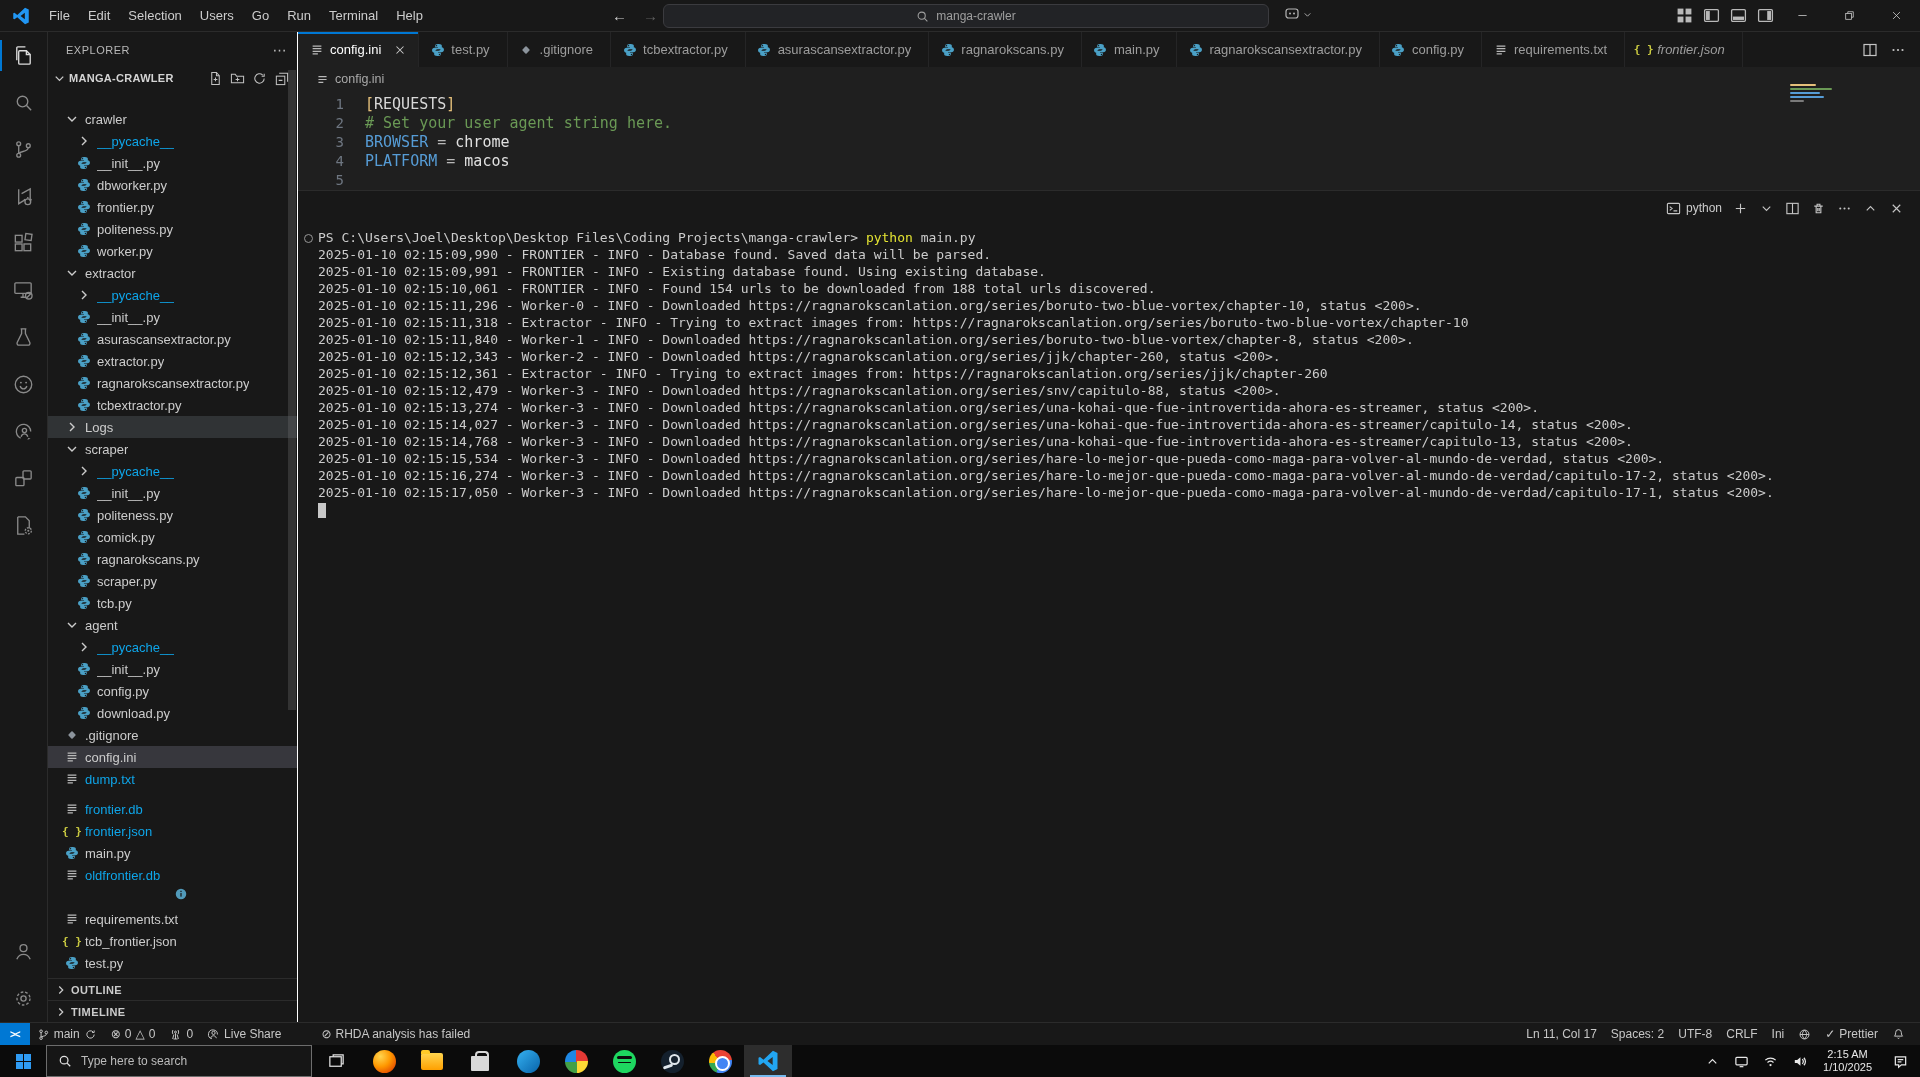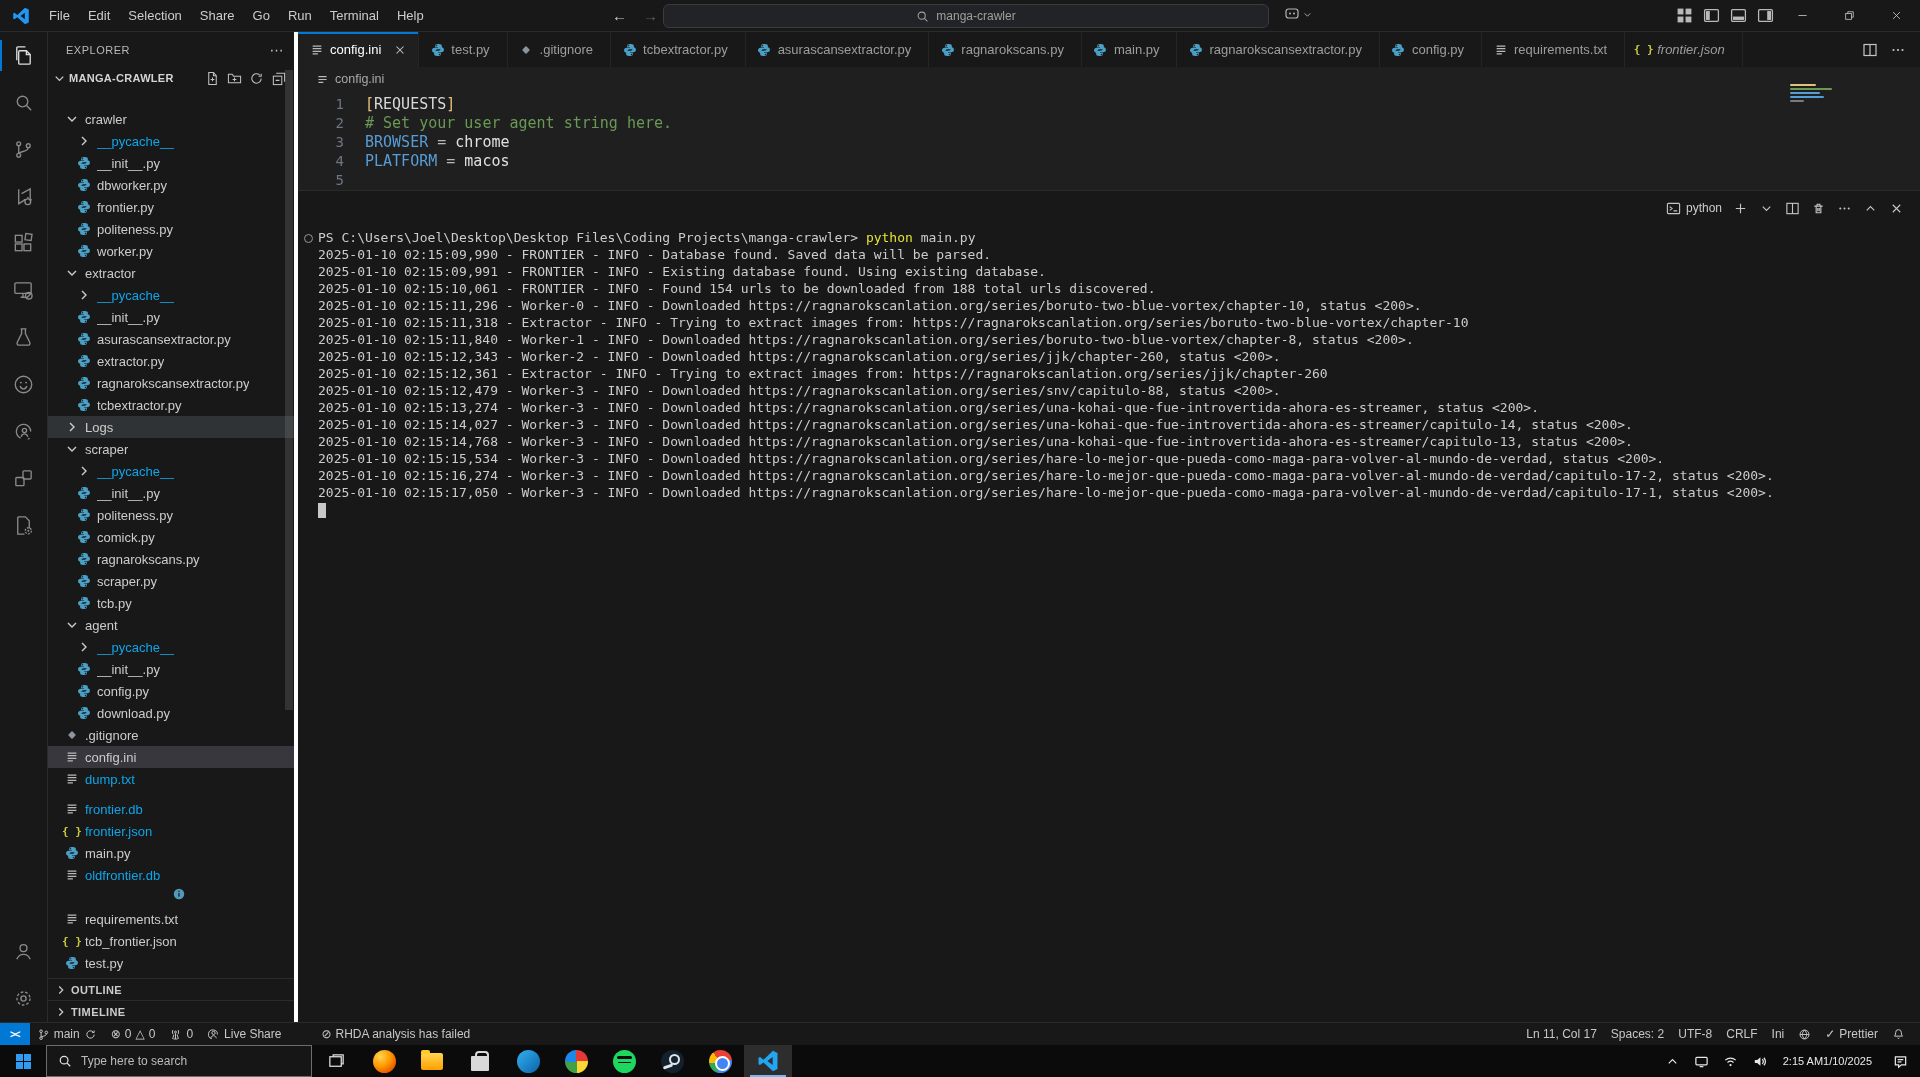--- a/index.html
+++ b/index.html
@@ -30,21 +30,21 @@
 
   .activitybar{width:48px;background:#181818;border-right:1px solid #2b2b2b;display:flex;flex-direction:column;align-items:center}
   .ai{width:48px;height:47px;display:flex;align-items:center;justify-content:center;position:relative}
   .ai svg{width:23px;height:23px;stroke:#8a8a8a;fill:none;stroke-width:1.4}
   .ai .fdot{fill:#8a8a8a;stroke:none}
   .ai.active svg{stroke:#dddddd}
   .ai.active::before{content:"";position:absolute;left:0;top:8px;bottom:8px;width:2px;background:#0078d4}
   .ai.push{margin-top:auto}
 
   
-  .sidebar{width:250px;background:#181818;border-right:4px solid #ffffff;position:relative}
+  .sidebar{width:250px;background:#181818;border-right:1px solid #ffffff;position:relative}
   .sb-title{height:35px;display:flex;align-items:center;padding:0 10px 0 18px;font-size:11px;letter-spacing:.5px;color:#b8b8b8}
   .sb-title .dots{margin-left:auto;color:#bdbdbd;font-size:14px}
   .project-row{height:22px;display:flex;align-items:center;gap:2px;padding:0 8px 0 4px;font-weight:700;font-size:11px;letter-spacing:.3px;color:#d4d4d4}
   .project-row svg{width:15px;height:15px}
   .proj-actions{margin-left:auto;display:flex;gap:7px}
   .proj-actions svg{width:15px;height:15px;stroke:#c2c2c2;fill:none;stroke-width:1.1}
   .row{height:22px;display:flex;align-items:center;gap:5px;color:#cccccc;cursor:default}
   .row .ficon{width:16px;height:16px;display:flex;align-items:center;justify-content:center;flex:none}
   .row .ficon svg{width:14px;height:14px}
   .row.dim .flabel{color:#0ea5e9}
@@ -124,37 +124,37 @@
   .ic-spotify::before{content:"";position:absolute;left:4px;top:6px;width:15px;height:3px;background:#0c0c0c;border-radius:2px;box-shadow:0 5px 0 -1px #0c0c0c,0 10px 0 -2px #0c0c0c}
   .ic-steam{background:#14202d;position:relative}
   .ic-steam::before{content:"";position:absolute;right:4px;top:4px;width:7px;height:7px;border:2px solid #dfe6ec;border-radius:50%}
   .ic-steam::after{content:"";position:absolute;left:2px;bottom:5px;width:10px;height:3px;background:#dfe6ec;border-radius:2px;transform:rotate(-20deg)}
   .ic-chrome{background:conic-gradient(from -40deg,#ea4335 0 120deg,#4285f4 120deg 240deg,#34a853 240deg 300deg,#fbbc05 300deg 360deg);position:relative}
   .ic-chrome::before{content:"";position:absolute;left:6px;top:6px;width:11px;height:11px;background:#4285f4;border:2.5px solid #fff;border-radius:50%}
   .tb-tview svg{width:19px;height:19px;stroke:#e3e3e3;fill:none;stroke-width:1.3}
   .tb-tray{margin-left:auto;display:flex;align-items:center;height:100%}
   .tray-item{padding:0 7px;height:100%;display:flex;align-items:center;justify-content:center;font-size:12px}
   .tray-item svg{width:15px;height:15px;stroke:#e8e8e8;fill:none;stroke-width:1.3}
-  .tb-clock{display:flex;flex-direction:row;align-items:center;justify-content:center;font-size:11px;line-height:13px;padding:0 9px}
+  .tb-clock{display:flex;flex-direction:column;align-items:center;justify-content:center;font-size:11px;line-height:13px;padding:0 9px}
 </style>
 </head>
 <body>
 
 <div class="screen">
 
   <div class="titlebar">
     <svg class="vsc-logo" viewBox="0 0 16 16">
         <path d="M11.6.6 4.7 7 2.2 5.1l-1.1.5v4.8l1.1.5L4.7 9l6.9 6.4 3.3-1.6V2.2L11.6.6zM11.4 10.9 7.6 8l3.8-2.9v5.8z" fill="#2196f3"></path>
       </svg>
     <div class="menus">
 
     <div class="menu-item">File</div>
         <div class="menu-item">Edit</div>
         <div class="menu-item">Selection</div>
-        <div class="menu-item">Share</div>
+        <div class="menu-item">Users</div>
         <div class="menu-item">Go</div>
         <div class="menu-item">Run</div>
         <div class="menu-item">Terminal</div>
         <div class="menu-item">Help</div>
       </div>
     <div class="nav-arrows">
       <span class="nav-back">←</span>
       <span class="nav-fwd">→</span>
     </div>
     <div class="cmd-center">

